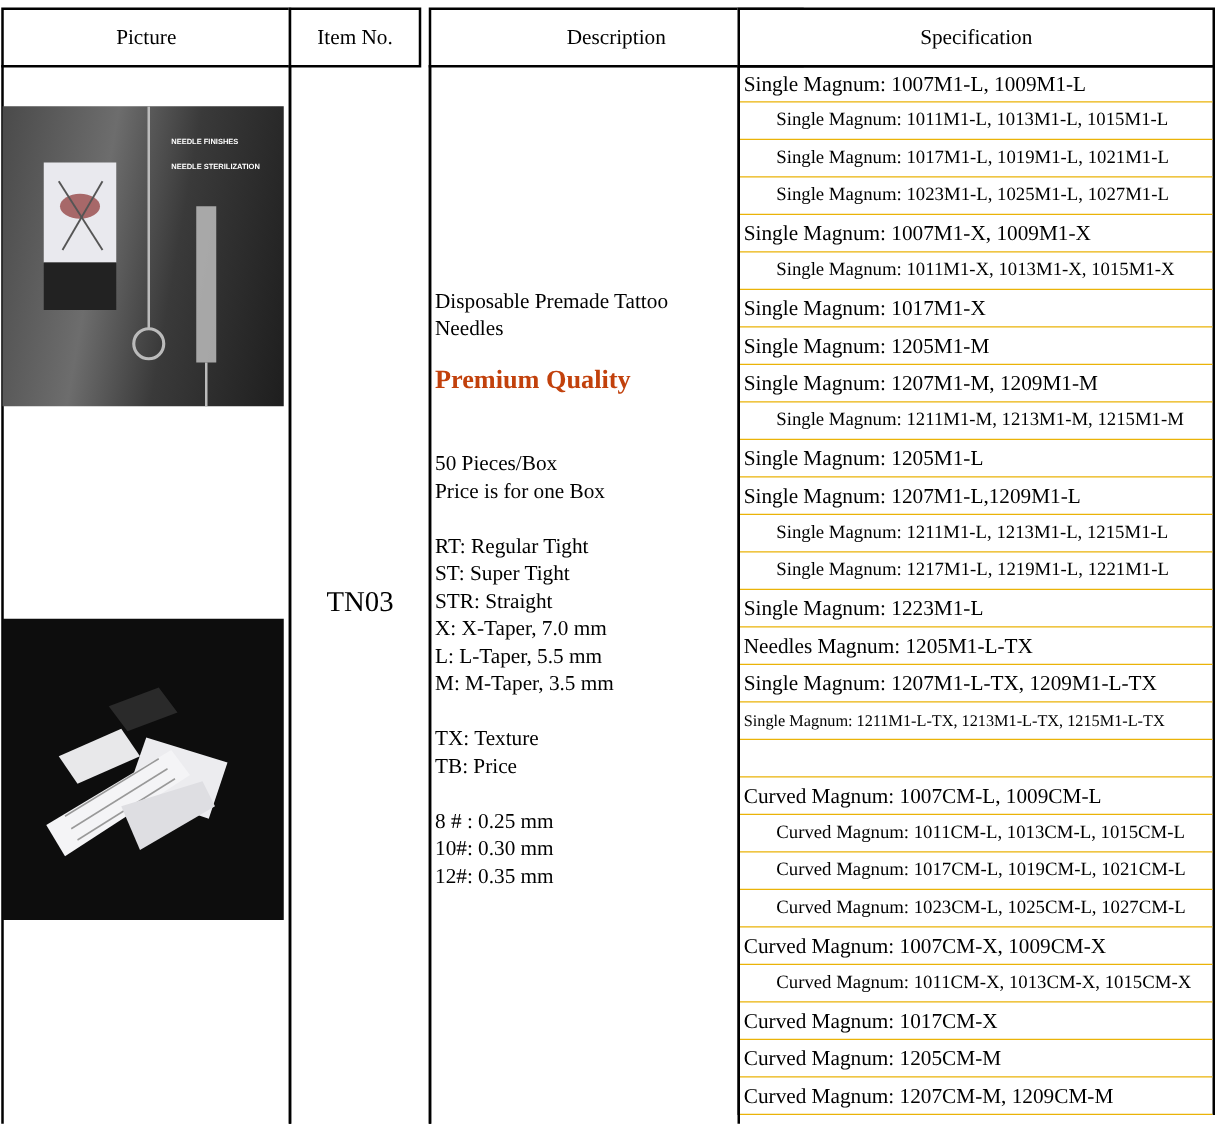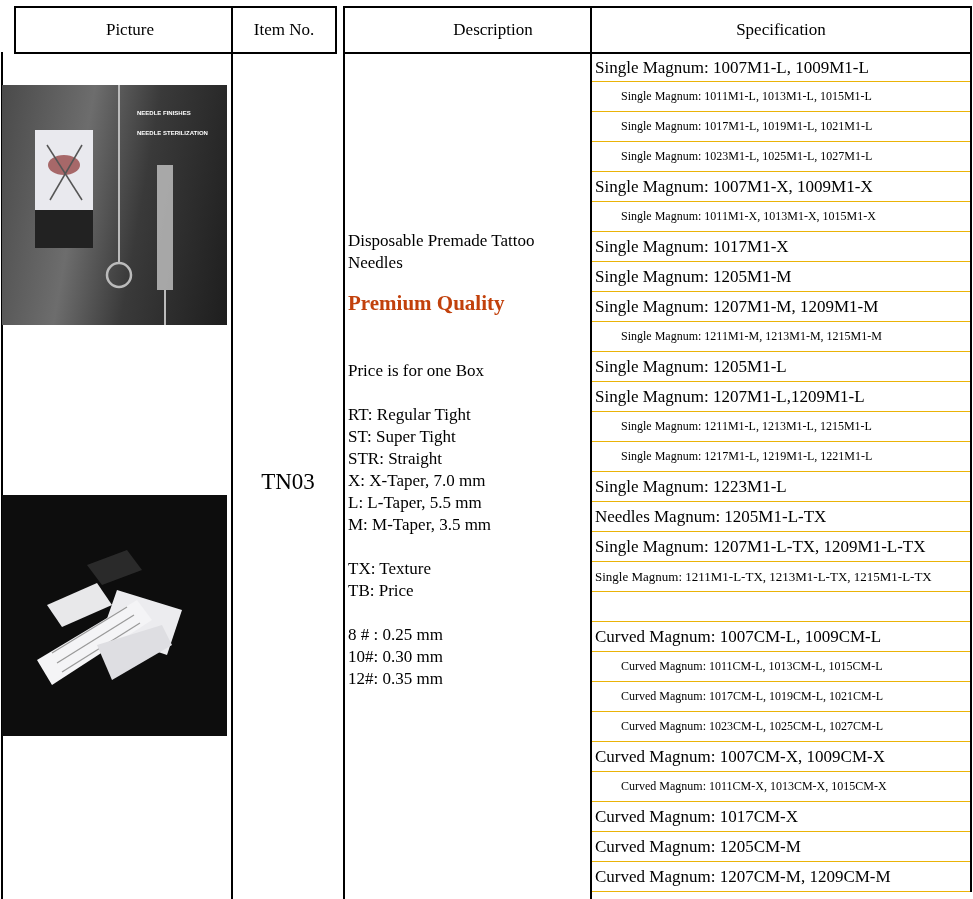--- a/index.html
+++ b/index.html
@@ -8,52 +8,53 @@
   .tbl { position: absolute; left: 0; top: 6px; }
   .hdr { position: absolute; top: 0; height: 48px; border: 2px solid #000; box-sizing: border-box;
          display: flex; align-items: center; justify-content: center; font-size: 17px; background: #fff; }
   .col { position: absolute; border-left: 2px solid #000; border-right: 2px solid #000; box-sizing: border-box; }
   .pic-col { left: 1px; width: 232px; top: 46px; height: 860px; }
   .item-col { left: 231px; width: 114px; top: 46px; height: 860px; display: flex; align-items: center; justify-content: center; }
   .desc-col { left: 343px; width: 249px; top: 46px; height: 860px; }
   .spec-col { left: 590px; width: 382px; top: 46px; }
   .spec-row { height: 30px; border-bottom: 1px solid #eab308; box-sizing: border-box; display: flex; align-items: center;
               padding-left: 3px; white-space: nowrap; overflow: hidden; font-size: 17px; }
-  .spec-row.sm { font-size: 12px; padding-left: 29px; }
+  .spec-row.sm { font-size: 15px; padding-left: 29px; }
   .spec-row.xs { font-size: 13px; }
   .spec-row:first-child { border-top: 2px solid #000; }
   .item-no { font-size: 23px; }
   .desc { position: absolute; left: 3px; top: 178px; font-size: 17px; line-height: 22px; }
   .desc .title { margin: 0; }
   .desc .premium { color: #c2410c; font-weight: bold; font-size: 21px; margin: 18px 0 46px 0; }
   .desc .block { margin-bottom: 22px; }
   .img { position: absolute; left: 2px; width: 225px; }
   .img1 { top: 85px; height: 240px;
           background: linear-gradient(100deg, #4a4a4a 0%, #6d6d6d 35%, #3a3a3a 60%, #1e1e1e 100%); overflow: hidden; }
   .img2 { top: 495px; height: 241px; background: #0d0d0d; overflow: hidden; }
   .img svg { width: 100%; height: 100%; display: block; }
 </style>
 </head>
 <body>
 
 <div class="tbl">
-  <div class="hdr" style="left:14px;width:232px;">Picture</div>
+  <div class="hdr" style="left:1px;width:232px;">Picture</div>
   <div class="hdr" style="left:231px;width:106px;">Item No.</div>
   <div class="hdr" style="left:343px;width:300px;">Description</div>
   <div class="hdr" style="left:590px;width:382px;">Specification</div>
 
   <div class="col pic-col"></div>
   <div class="col item-col">
     <span class="item-no">TN03</span>
   </div>
   <div class="col desc-col">
     <div class="desc">
       <div class="title">Disposable Premade Tattoo Needles</div>
       <div class="premium">Premium Quality</div>
       <div class="block">
+        <div>50 Pieces/Box</div>
         <div>Price is for one Box</div>
       </div>
       <div class="block">
         <div>RT: Regular Tight</div>
         <div>ST: Super Tight</div>
         <div>STR: Straight</div>
         <div>X: X-Taper, 7.0 mm</div>
         <div>L: L-Taper, 5.5 mm</div>
         <div>M: M-Taper, 3.5 mm</div>
       </div>

